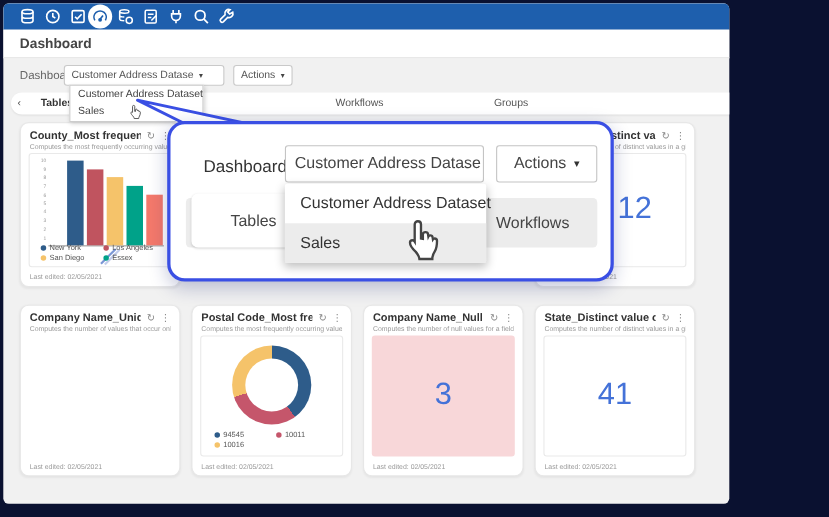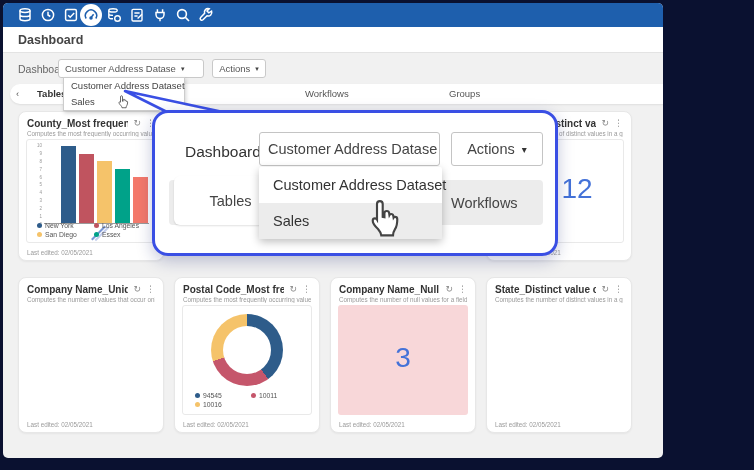--- a/index.html
+++ b/index.html
@@ -325,20 +325,23 @@
     <div class="card-foot">Last edited: 02/05/2021</div>
   </div>
 
   <div class="card row-bot c4">
     <div class="card-head">
       <span class="card-title">State_Distinct value count</span>
       <span class="hd-ic">↻</span>
       <span class="hd-ic">⋮</span>
     </div>
     <div class="card-sub">Computes the number of distinct values in a given ...</div>
+    <div class="card-body">
+      <div class="metric">41</div>
+    </div>
     <div class="card-foot">Last edited: 02/05/2021</div>
   </div>
 
   <svg class="pointer-svg">
     <polygon points="122,88 176,118 248,118" fill="#ffffff"></polygon>
     <path d="M176,115 L122,88 L248,115" fill="none" stroke="var(--callout,#3a4fe4)" stroke-width="2.6" stroke-linejoin="round"></path>
   </svg>
 
   <div class="bubble">
     <span class="bub-dash">Dashboard</span>

